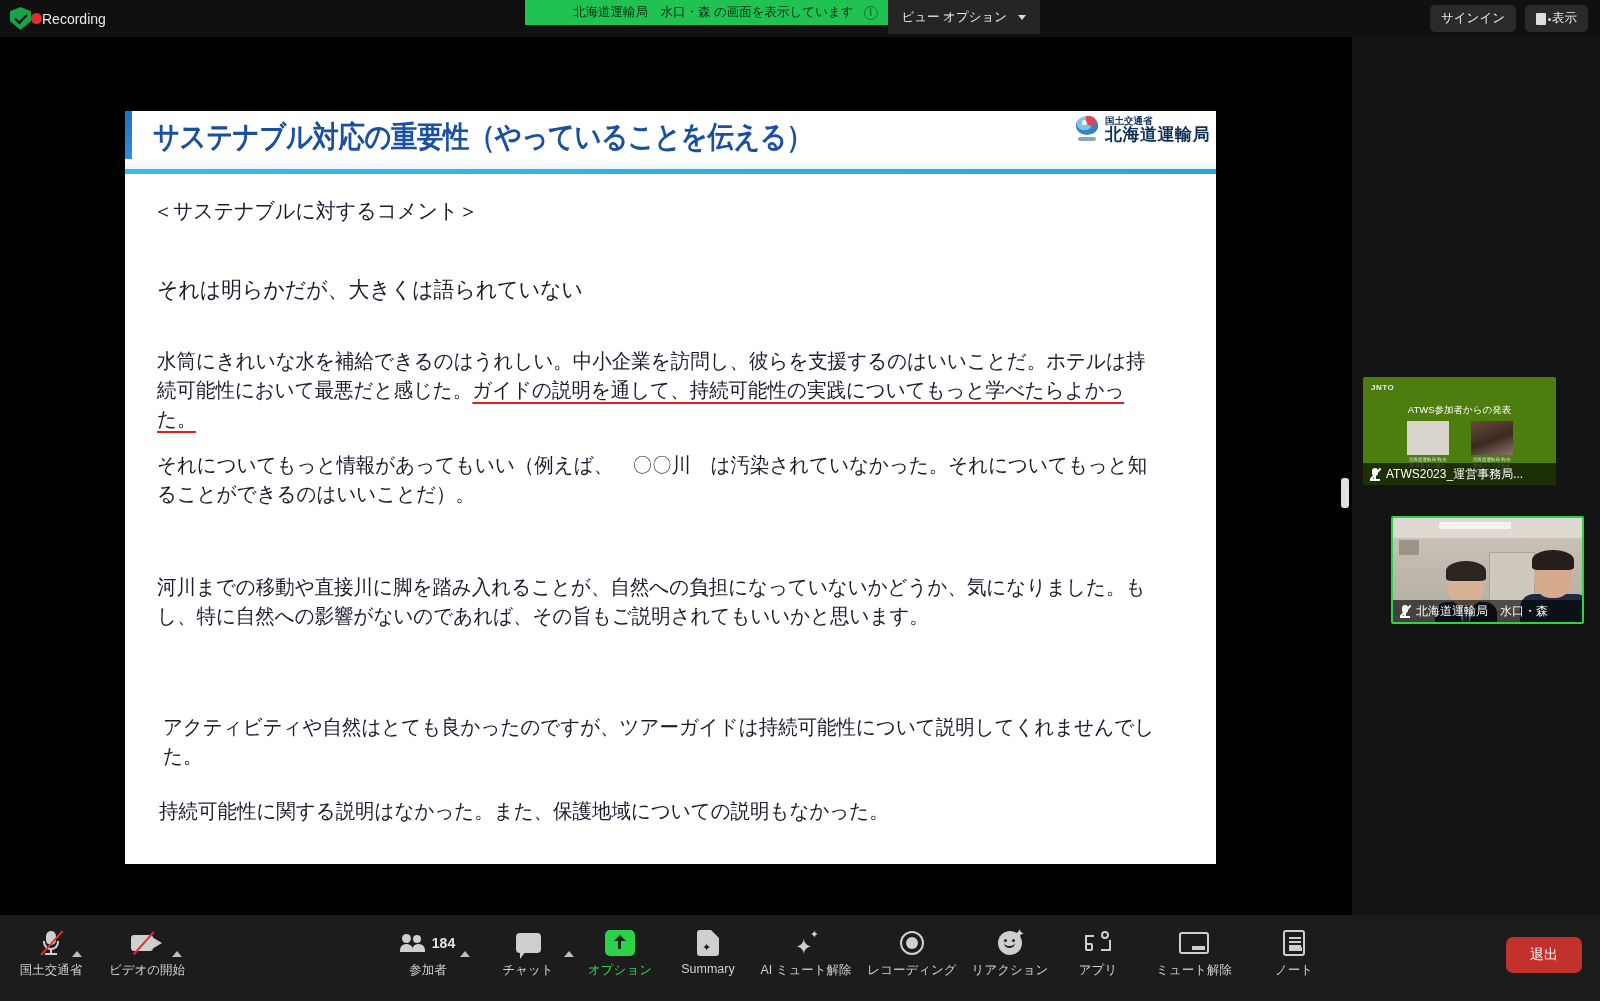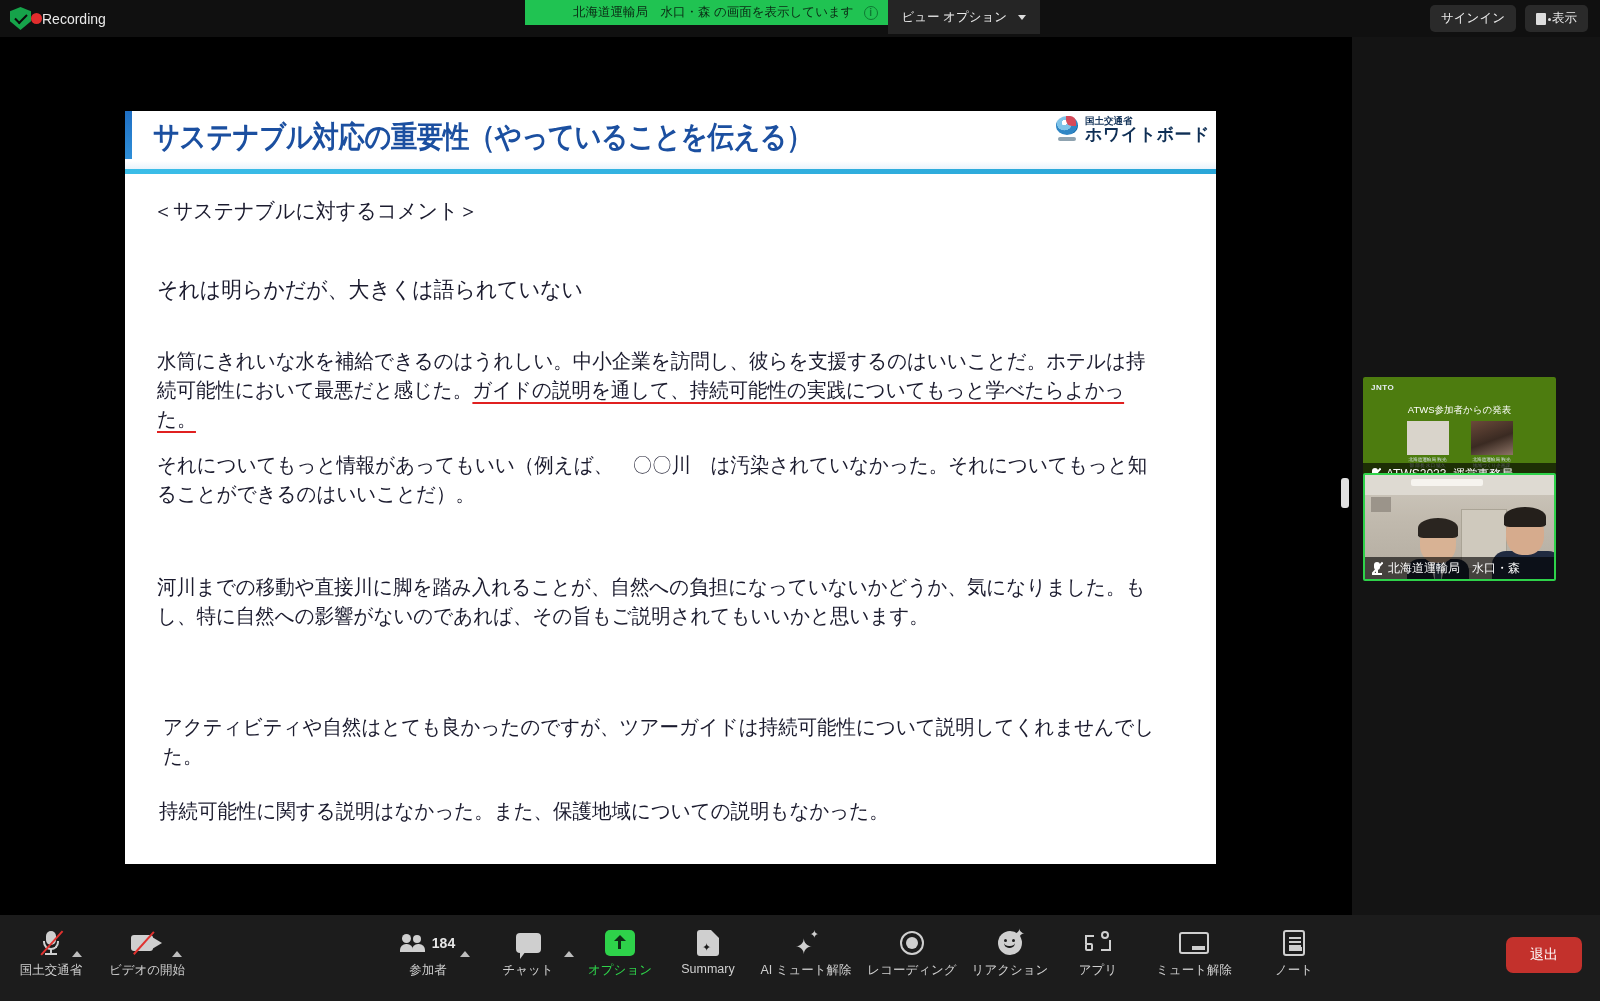--- a/index.html
+++ b/index.html
@@ -116,21 +116,21 @@
   .sidepanel { position: absolute; left: 1352px; top: 37px; width: 248px; height: 878px; background: #141414; }
   .panel-handle {
     position: absolute; left: 1341px; top: 478px; width: 8px; height: 30px;
     background: #e0e0e0; border-radius: 3px; z-index: 30;
   }
   .thumb {
     position: absolute; left: 1363px; width: 193px; height: 108px;
     background: #000; overflow: hidden; border-radius: 2px;
   }
   .thumb.t1 { top: 377px; }
-  .thumb.t2 { top: 473px; border: 2.5px solid #2ed24a; }
+  .thumb.t2 { top: 516px; border: 2.5px solid #2ed24a; margin-left: 28px; }
 
   
   .jnto { position: absolute; inset: 0; background: #4d7c0f; }
   .jnto-logo { position: absolute; left: 8px; top: 6px; color: #e8eef6; font-size: 8px; font-weight: bold; letter-spacing: 0.5px; }
   .jnto-title { position: absolute; left: 0; right: 0; top: 27px; text-align: center; color: #fff; font-size: 9.5px; }
   .jnto-people { position: absolute; left: 0; right: 0; top: 44px; display: flex; justify-content: center; gap: 22px; }
   .jp { width: 42px; }
   .jp-photo { width: 42px; height: 34px; background: #d9d4cb; }
   .jp-photo.b { background: linear-gradient(160deg,#6b4a3a,#3a2a22 55%,#8d7466); }
   .jp-name { color: #dbe3ef; font-size: 4.6px; text-align: center; line-height: 1.35; margin-top: 2px; }
@@ -283,21 +283,21 @@
       <div class="slide-head">
         <div class="slide-title">サステナブル対応の重要性（やっていることを伝える）</div>
         <div class="logo">
           <div class="logo-mark">
             <div class="c1"></div>
               <div class="c2"></div>
               <div class="bar"></div>
           </div>
           <div class="logo-txt">
             <div class="logo-sm">国土交通省</div>
-            <div class="logo-lg">ホワイトボード</div>
+            <div class="logo-lg">北海道運輸局</div>
           </div>
         </div>
         <div class="head-rule2"></div>
         <div class="head-rule"></div>
       </div>
 
       <div class="slide-body">
         <div class="bd p-heading">＜サステナブルに対するコメント＞</div>
         <div class="bd p1">それは明らかだが、大きくは語られていない</div>
         <div class="bd p2"><span>水筒にきれいな水を補給できるのはうれしい。中小企業を訪問し、彼らを支援するのはいいことだ。ホテルは持続可能性において最悪だと感じた。</span><span class="red-underline">ガイドの説明を通して、持続可能性の実践についてもっと学べたらよかった。</span></div>

